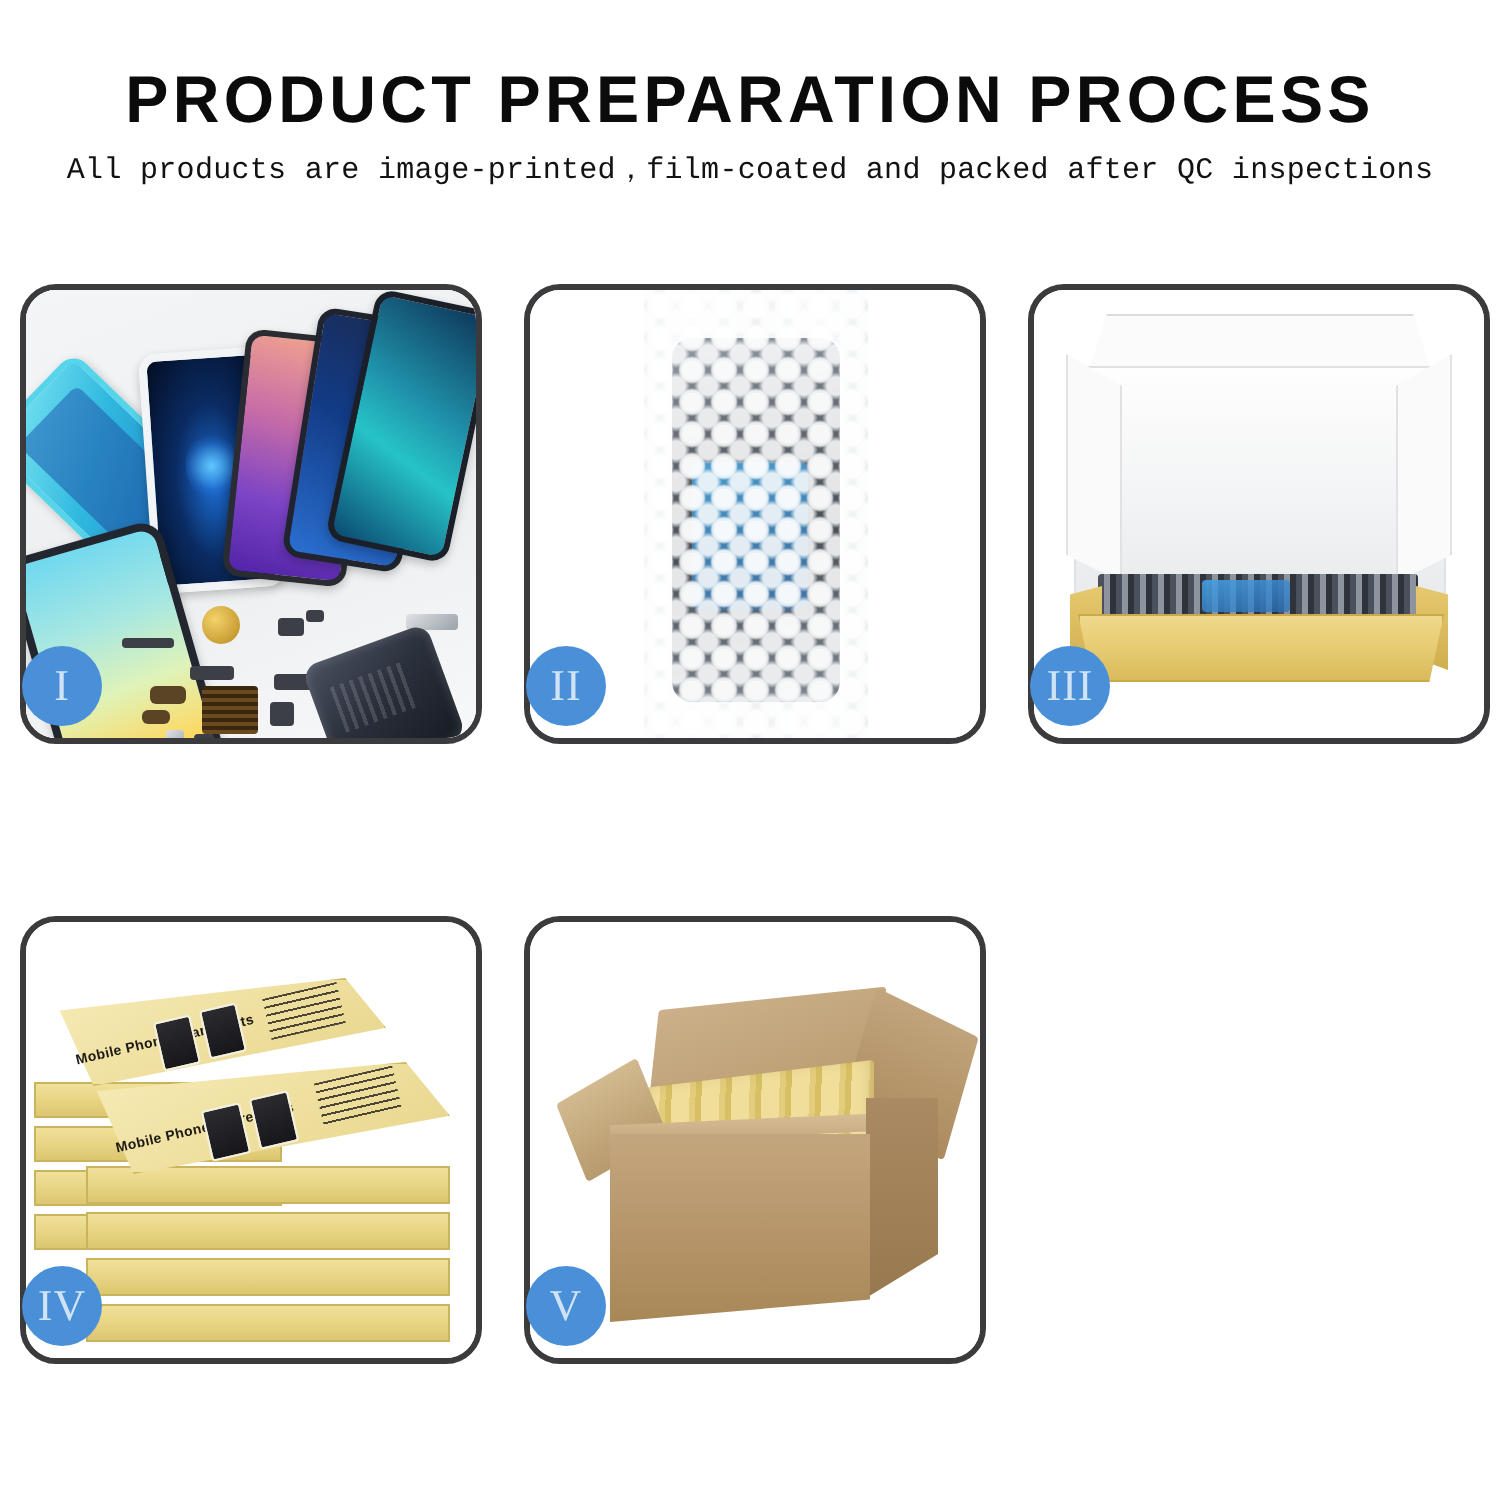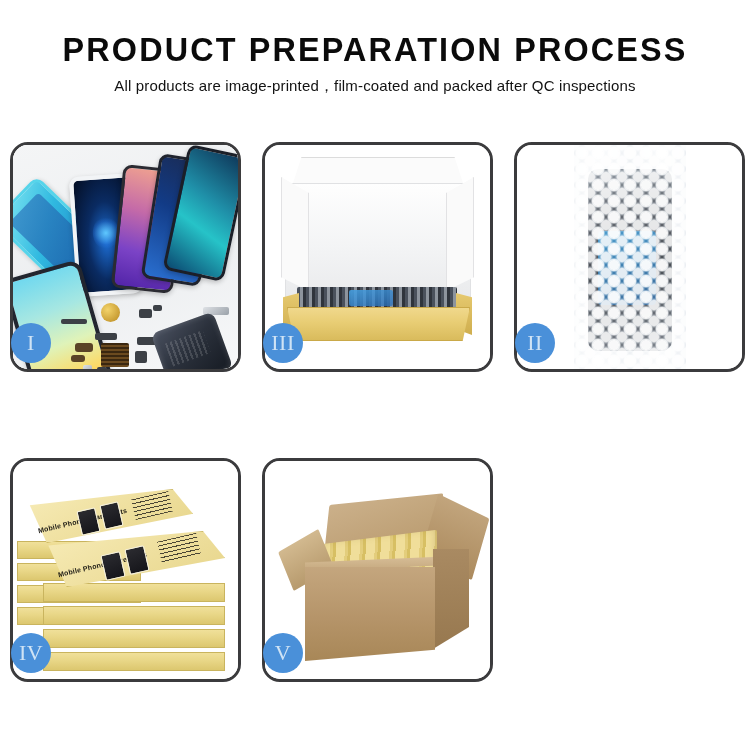--- a/index.html
+++ b/index.html
@@ -25,21 +25,21 @@
     font-family: "Liberation Sans", sans-serif;
     font-size: 33px;
     font-weight: 700;
     letter-spacing: 2.2px;
     color: #0b0b0b;
     line-height: 40px;
     white-space: nowrap;
     transform: scaleX(0.98);
   }
   .subtitle {
-    font-family: Liberation Sans, sans-serif;
+    font-family: Liberation Mono, monospace;
     font-size: 15px;
     font-weight: 400;
     letter-spacing: 0.15px;
     color: #121212;
     line-height: 24px;
     margin-top: 4px;
     white-space: nowrap;
   }
 
   
@@ -408,46 +408,46 @@
       </div>
       <div class="backplate"></div>
     </div>
     <div class="badge">
       <span>I</span>
     </div>
   </div>
 
   <div class="panel">
     <div class="panel-clip">
+      <div class="bubble-col">
+        <div class="bubble-inner"></div>
+        <div class="bubbles"></div>
+        <div class="bubbles-edge"></div>
+      </div>
+    </div>
+    <div class="badge">
+      <span>II</span>
+    </div>
+  </div>
+
+  <div class="panel">
+    <div class="panel-clip">
       <div class="mb">
         <div class="mb-lidback"></div>
         <div class="mb-innerback"></div>
         <div class="mb-sideL"></div>
         <div class="mb-sideR"></div>
         <div class="mb-contents"></div>
         <div class="mb-flapL"></div>
         <div class="mb-flapR"></div>
         <div class="mb-front"></div>
       </div>
     </div>
     <div class="badge">
       <span>III</span>
-    </div>
-  </div>
-
-  <div class="panel">
-    <div class="panel-clip">
-      <div class="bubble-col">
-        <div class="bubble-inner"></div>
-        <div class="bubbles"></div>
-        <div class="bubbles-edge"></div>
-      </div>
-    </div>
-    <div class="badge">
-      <span>II</span>
     </div>
   </div>
 
   <div class="panel">
     <div class="panel-clip">
       <div class="stack">
 
         <div class="sbox" style="left:0;top:62px;width:122px;height:16px;"></div>
         <div class="sbox" style="left:0;top:84px;width:122px;height:16px;"></div>
         <div class="sbox" style="left:0;top:106px;width:122px;height:16px;"></div>

